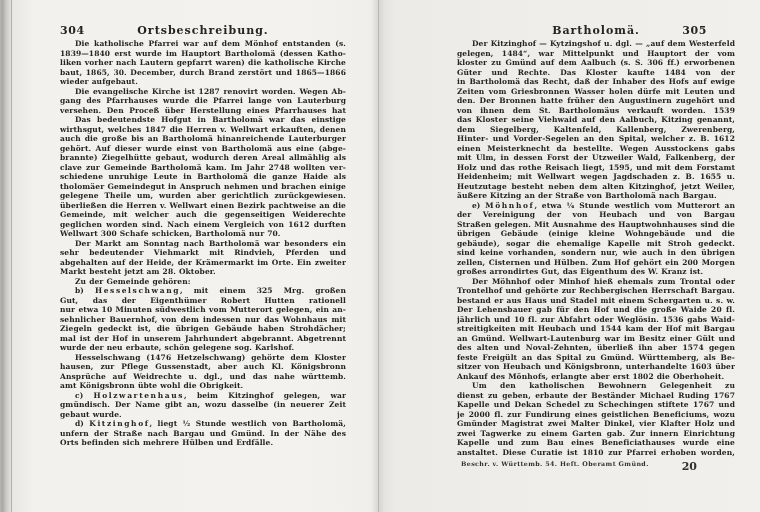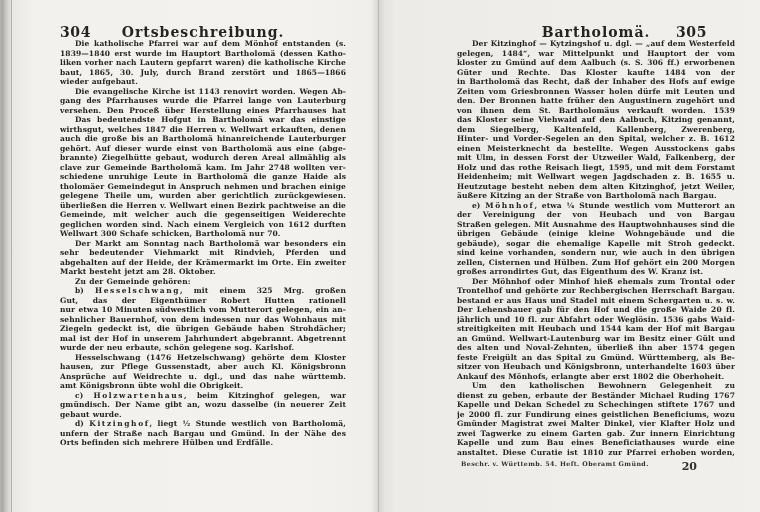--- a/index.html
+++ b/index.html
@@ -23,21 +23,21 @@
     left:378px;width:382px;
     background:linear-gradient(90deg,#e2e1dd 0%,#ecebe7 4%,#efeeea 50%,#f1f0ec 100%);
     border-left:1px solid #c6c5c1;
     padding-left:34px;
   }
   .textblock{position:absolute;}
   .page-left .textblock{left:48px;top:24px;width:286px;}
   .page-right .textblock{left:78px;top:24px;width:278px;}
   .running-head{
     position:relative;height:12px;margin-bottom:0;
-    font-size:14px;font-weight:bold;letter-spacing:.6px;
+    font-size:11px;font-weight:bold;letter-spacing:.6px;
   }
   .running-head .pgnum{position:absolute;top:0;}
   .page-left .pgnum{left:0;}
   .page-right .pgnum{right:28px;}
   .running-head .headtitle{
     position:absolute;left:0;right:0;text-align:center;top:0;letter-spacing:1px;
   }
   .lines{margin-top:3px;}
   .tl{
     height:9.5px;line-height:9.6px;font-size:7.5px;font-weight:bold;
@@ -67,23 +67,23 @@
   <div class="page page-left">
     <div class="textblock">
       <div class="running-head">
         <span class="pgnum">304</span>
         <span class="headtitle">Ortsbeschreibung.</span>
       </div>
       <div class="lines">
           <div class="tl first">Die katholische Pfarrei war auf dem Mönhof entstanden (s. d.),</div>
           <div class="tl">1839—1840 erst wurde im Hauptort Bartholomä (dessen Katho-</div>
           <div class="tl">liken vorher nach Lautern gepfarrt waren) die katholische Kirche er-</div>
-          <div class="tl">baut, 1865, 30. July, durch Brand zerstört und 1865—1866</div>
+          <div class="tl">baut, 1865, 30. December, durch Brand zerstört und 1865—1866</div>
           <div class="tl last">wieder aufgebaut.</div>
-          <div class="tl first">Die evangelische Kirche ist 1143 renovirt worden. Wegen Ab-</div>
+          <div class="tl first">Die evangelische Kirche ist 1287 renovirt worden. Wegen Ab-</div>
           <div class="tl">gang des Pfarrhauses wurde die Pfarrei lange von Lauterburg aus</div>
           <div class="tl">versehen. Den Proceß über Herstellung eines Pfarrhauses hat der</div>
           <div class="tl first">Das bedeutendste Hofgut in Bartholomä war das einstige Adler-</div>
           <div class="tl">wirthsgut, welches 1847 die Herren v. Wellwart erkauften, denen</div>
           <div class="tl">auch die große bis an Bartholomä hinanreichende Lauterburger Heide</div>
           <div class="tl">gehört. Auf dieser wurde einst von Bartholomä aus eine (abge-</div>
           <div class="tl">brannte) Ziegelhütte gebaut, wodurch deren Areal allmählig als Ex-</div>
           <div class="tl">clave zur Gemeinde Bartholomä kam. Im Jahr 2748 wollten ver-</div>
           <div class="tl">schiedene unruhige Leute in Bartholomä die ganze Haide als Bar-</div>
           <div class="tl">tholomäer Gemeindegut in Anspruch nehmen und brachen einige nächst-</div>

